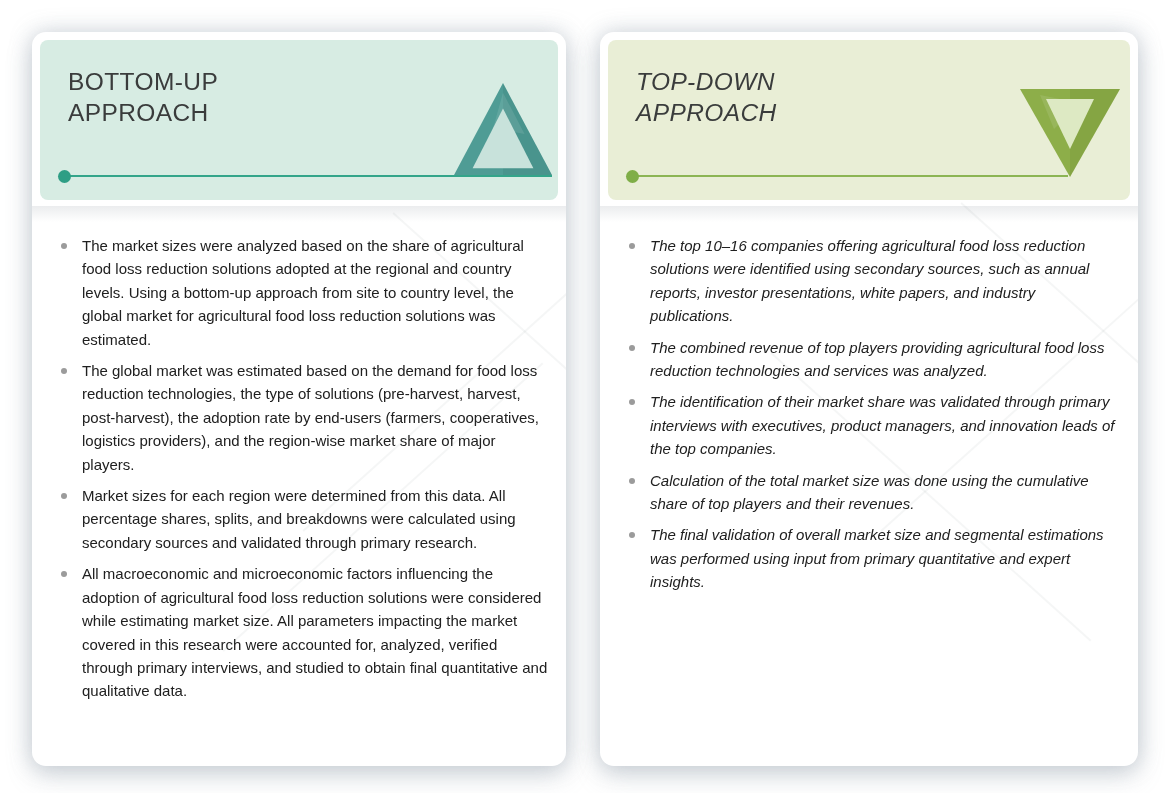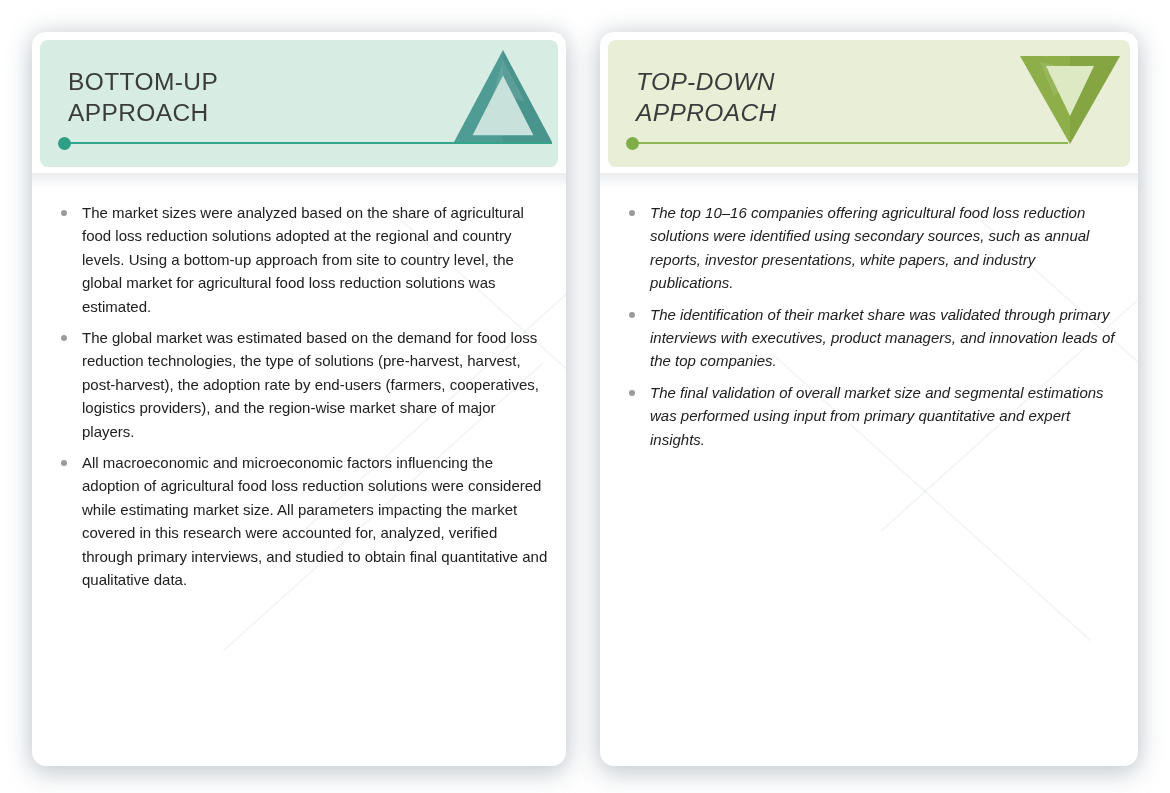--- a/index.html
+++ b/index.html
@@ -11,21 +11,21 @@
   .card{
     position:absolute;top:32px;height:734px;
     background:#ffffff;border-radius:14px;box-sizing:border-box;
     padding:8px;overflow:hidden;
     box-shadow:0 0 22px rgba(140,152,165,0.38), 0 10px 26px rgba(140,152,165,0.30);
   }
   .card--bottomup{left:32px;width:534px;}
   .card--topdown{left:600px;width:538px;font-style:italic;}
 
   .card-header{
-    position:relative;height:127px;border-radius:8px;overflow:visible;
+    position:relative;height:160px;border-radius:8px;overflow:visible;
   }
   .card--bottomup .card-header{background:#d7ece3;}
   .card--topdown  .card-header{background:#e9eed6;}
 
   .card-title{
     position:absolute;left:28px;top:26px;
     font-size:24.5px;line-height:31px;font-weight:500;
     color:#3a3c3c;letter-spacing:0.4px;
   }
 
@@ -91,20 +91,21 @@
       <polygon points="50,0 100,94 50,94" fill="rgba(30,80,80,0.10)"></polygon>
       <polygon points="50,10 72,52 40,46" fill="rgba(255,255,255,0.10)"></polygon>
       <polygon points="50,26 81,87 19,87" fill="#c8e2db"></polygon>
     </svg>
   </div>
   <div class="body-sep"></div>
   <div class="card-body">
     <ul class="bullets">
       <li>The market sizes were analyzed based on the share of agricultural food loss reduction solutions adopted at the regional and country levels. Using a bottom-up approach from site to country level, the global market for agricultural food loss reduction solutions was estimated.</li>
       <li>The global market was estimated based on the demand for food loss reduction technologies, the type of solutions (pre-harvest, harvest, post-harvest), the adoption rate by end-users (farmers, cooperatives, logistics providers), and the region-wise market share of major players.</li>
+      <li>Market sizes for each region were determined from this data. All percentage shares, splits, and breakdowns were calculated using secondary sources and validated through primary research.</li>
       <li>All macroeconomic and microeconomic factors influencing the adoption of agricultural food loss reduction solutions were considered while estimating market size. All parameters impacting the market covered in this research were accounted for, analyzed, verified through primary interviews, and studied to obtain final quantitative and qualitative data.</li>
     </ul>
   </div>
   <div class="wm a wm1"></div>
   <div class="wm b wm2"></div>
   <div class="wm a wm3"></div>
 </div>
 
 <div class="card card--topdown">
   <div class="card-header">
@@ -117,20 +118,22 @@
       <polygon points="0,0 100,0 50,88" fill="#8dae49"></polygon>
       <polygon points="50,0 100,0 50,88" fill="rgba(70,90,20,0.10)"></polygon>
       <polygon points="20,6 60,14 34,40" fill="rgba(255,255,255,0.10)"></polygon>
       <polygon points="26,10 74,10 50,60" fill="#dde9c3"></polygon>
     </svg>
   </div>
   <div class="body-sep"></div>
   <div class="card-body">
     <ul class="bullets">
       <li>The top 10–16 companies offering agricultural food loss reduction solutions were identified using secondary sources, such as annual reports, investor presentations, white papers, and industry publications.</li>
+      <li>The combined revenue of top players providing agricultural food loss reduction technologies and services was analyzed.</li>
       <li>The identification of their market share was validated through primary interviews with executives, product managers, and innovation leads of the top companies.</li>
+      <li>Calculation of the total market size was done using the cumulative share of top players and their revenues.</li>
       <li>The final validation of overall market size and segmental estimations was performed using input from primary quantitative and expert insights.</li>
     </ul>
   </div>
   <div class="wm a wm1"></div>
   <div class="wm b wm2"></div>
   <div class="wm b wm3"></div>
 </div>
 
 </body></html>

